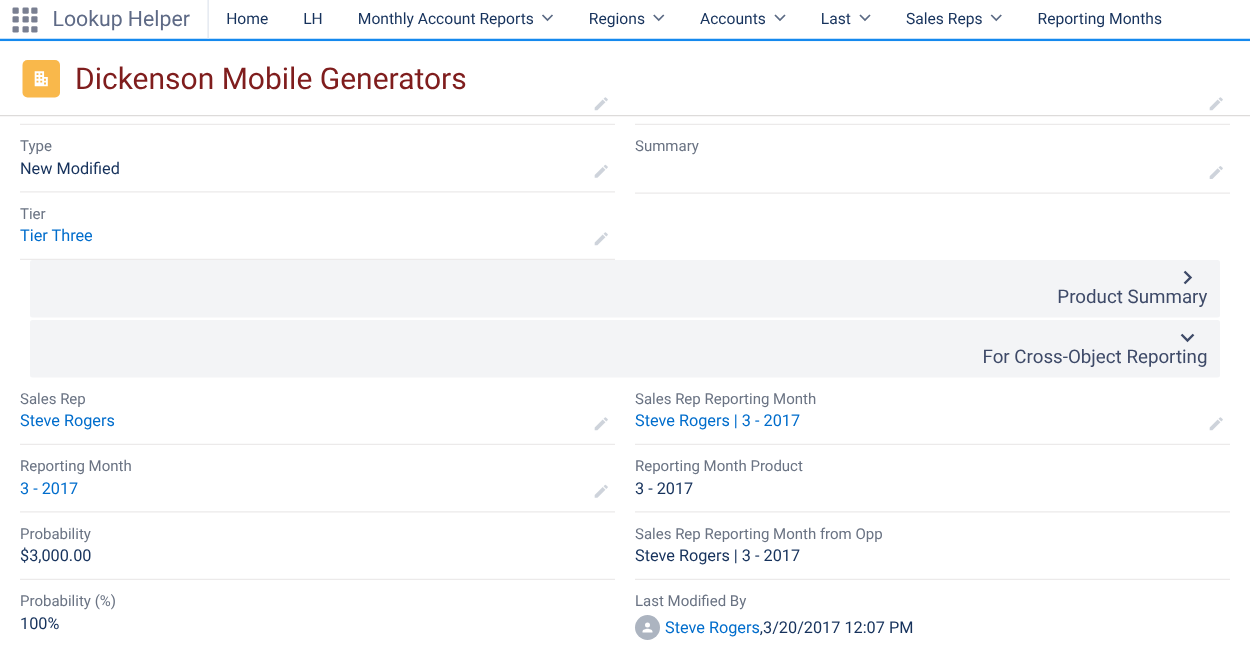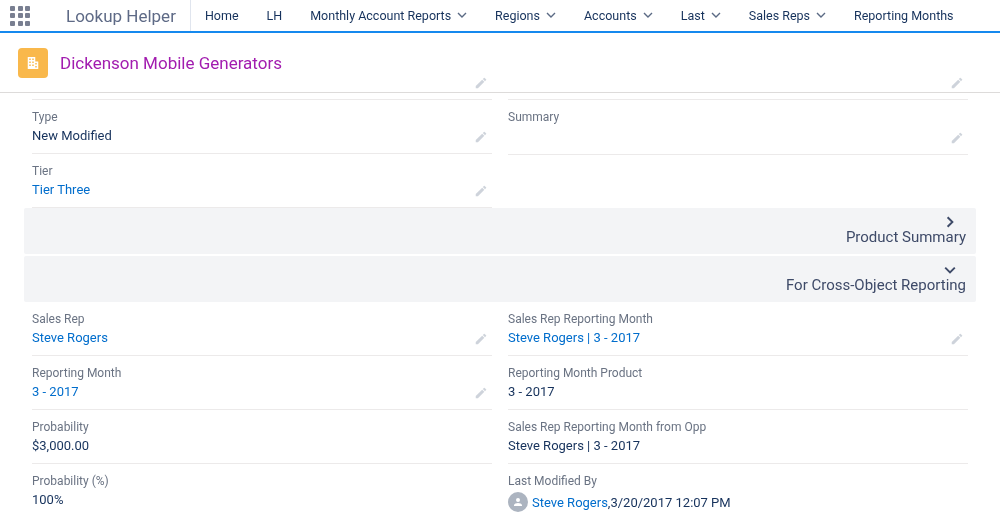--- a/index.html
+++ b/index.html
@@ -16,21 +16,20 @@
     align-items: stretch;
     height: 33px;
     border-bottom: 2.5px solid #1589ee;
     background: #fff;
   }
   .app-cell {
     display: flex;
     align-items: center;
     padding: 0 14px 0 10px;
     border-right: 1px solid #e0e5ee;
-    gap: 24px;
   }
   .waffle {
     width: 20px; height: 20px;
     display: grid;
     grid-template-columns: repeat(3, 5px);
     grid-template-rows: repeat(3, 5px);
     gap: 2.5px;
     margin-right: 12px;
   }
   .waffle span { background:#797f91; border-radius:1px; }
@@ -56,29 +55,29 @@
     background:#fff;
   }
   .acct-icon {
     width:30px; height:30px;
     background:#f9b84b;
     border-radius:4px;
     display:flex; align-items:center; justify-content:center;
     margin-right:12px;
   }
   .acct-icon svg { width:18px; height:18px; fill:#fff; }
-  .record-title { font-size:17px; color:#a21caf; font-weight:400; }
+  .record-title { font-size:24px; color:#7f1d1d; font-weight:400; }
   .body {
     padding: 0 0 0 0;
   }
   .two-col {
     display:flex;
     padding: 0 0 0 0;
   }
-  .col { flex:1; padding: 0 32px; }
+  .col { flex:1; padding: 0 16px; }
   .col.left { padding-right: 8px; }
   .col.right { padding-left: 8px; }
   .field {
     position:relative;
     padding: 10px 30px 10px 0;
     border-bottom: 1px solid #eceaea;
   }
   .field-label {
     font-size: 12px;
     color:#6a7383;

